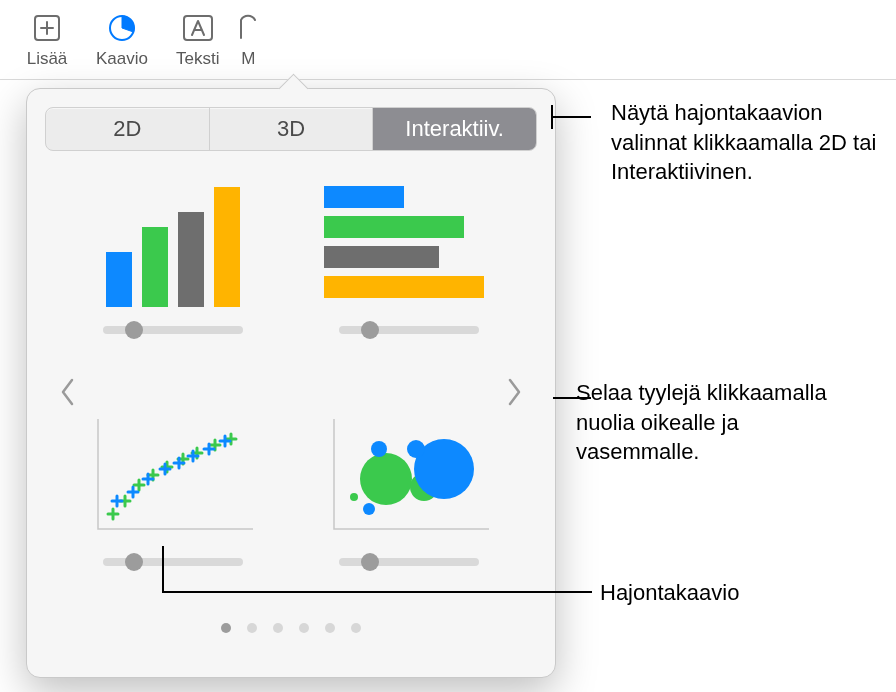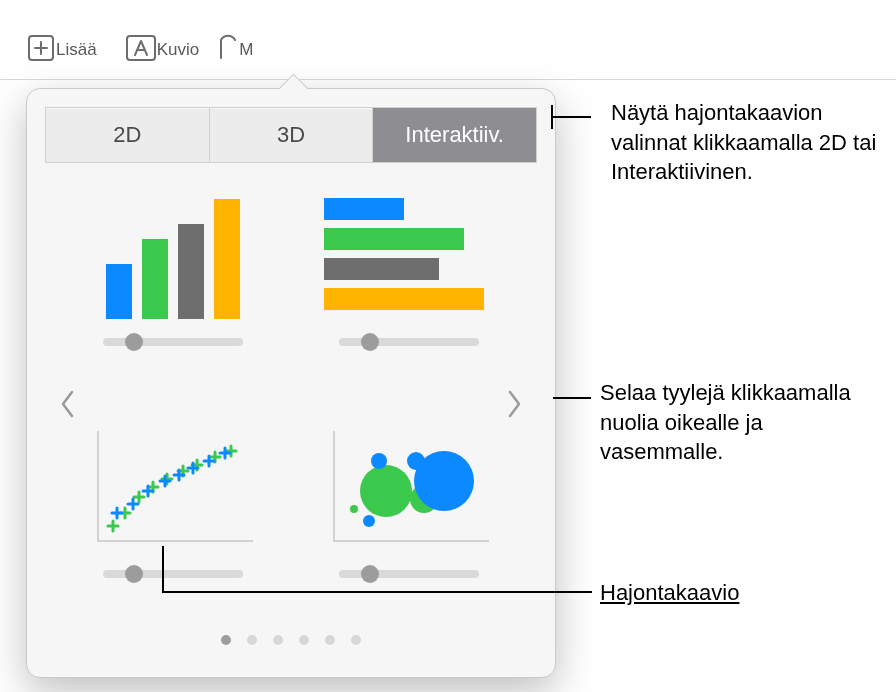--- a/index.html
+++ b/index.html
@@ -16,21 +16,21 @@
   .toolbar {
     display: flex;
     align-items: flex-end;
     padding: 6px 12px 4px 12px;
     border-bottom: 1px solid #d9d9d9;
     height: 80px;
     gap: 0;
   }
   .tb-item {
     display: flex;
-    flex-direction: row;
+    flex-direction: column;
     align-items: center;
     justify-content: flex-end;
     padding: 0 14px 6px 14px;
     cursor: default;
     font-size: 17px;
     color: #595959;
     min-width: 70px;
   }
   .tb-item .tb-icon {
     margin-bottom: 4px;
@@ -66,23 +66,23 @@
     background: #f6f6f6;
     border-left: 1px solid #c9c9c9;
     border-top: 1px solid #c9c9c9;
     transform: rotate(45deg);
   }
 
   .segmented {
     display: flex;
     background: #ececec;
     border: 1px solid #d0d0d0;
-    border-radius: 0;
+    border-radius: 8px;
     overflow: hidden;
-    height: 56px;
+    height: 44px;
     box-shadow: inset 0 1px 0 rgba(255,255,255,.5);
   }
   .segmented .seg {
     flex: 1;
     display: flex;
     align-items: center;
     justify-content: center;
     font-size: 22px;
     color: #4a4a4a;
     border-right: 1px solid #d0d0d0;
@@ -188,28 +188,37 @@
 <div class="toolbar">
   <div class="tb-item">
     <span class="tb-icon">
       <svg width="30" height="30" viewBox="0 0 30 30">
           <rect x="3" y="3" width="24" height="24" rx="3" fill="none" stroke="#6d6d6d" stroke-width="2"></rect>
           <path d="M15 9v12M9 15h12" stroke="#6d6d6d" stroke-width="2" stroke-linecap="round"></path>
         </svg>
     </span>
     <span>Lisää</span>
   </div>
+  <div class="tb-item focal">
+    <span class="tb-icon">
+      <svg width="30" height="30" viewBox="0 0 30 30">
+          <circle cx="15" cy="15" r="12" fill="none" stroke="#007aff" stroke-width="2"></circle>
+          <path class="fillit" d="M15 15 L15 3 A12 12 0 0 1 26.4 19 Z" fill="#007aff"></path>
+        </svg>
+    </span>
+    <span>Kaavio</span>
+  </div>
   <div class="tb-item">
     <span class="tb-icon">
       <svg width="32" height="28" viewBox="0 0 32 28">
           <rect x="2" y="2" width="28" height="24" rx="3" fill="none" stroke="#6d6d6d" stroke-width="2"></rect>
           <path d="M10 21 L16 7 L22 21 M12 16 h8" stroke="#6d6d6d" stroke-width="2" fill="none" stroke-linecap="round" stroke-linejoin="round"></path>
         </svg>
     </span>
-    <span>Kuvio</span>
+    <span>Teksti</span>
   </div>
   <div class="tb-item" style="min-width:30px;padding:0 4px 6px 4px">
     <span class="tb-icon">
       <svg width="22" height="28" viewBox="0 0 22 28">
           <path d="M4 24 V6 a8 8 0 0 1 14 0" fill="none" stroke="#6d6d6d" stroke-width="2" stroke-linecap="round"></path>
         </svg>
     </span>
     <span>M</span>
   </div>
 </div>
@@ -330,14 +339,14 @@
 
 <div class="callout-line" style="left:551px; top:116px; width:40px; height:1.5px;"></div>
 <div class="callout-line" style="left:551px; top:105px; width:1.5px; height:24px;"></div>
 
 <div class="callout-line" style="left:553px; top:397px; width:38px; height:1.5px;"></div>
 
 <div class="callout-line" style="left:162px; top:546px; width:1.5px; height:46px;"></div>
 <div class="callout-line" style="left:162px; top:591px; width:430px; height:1.5px;"></div>
 
 <div class="callout" style="left:611px; top:98px; width:290px;">Näytä hajontakaavion valinnat klikkaamalla 2D tai Interaktiivinen.</div>
-<div class="callout" style="left:600px; top:378px; width:260px;">Selaa tyylejä klikkaamalla nuolia oikealle ja vasemmalle.</div>
-<div class="callout" style="left:600px; top:578px;text-decoration:underline;">Hajontakaavio</div>
+<div class="callout" style="left:576px; top:378px; width:260px;">Selaa tyylejä klikkaamalla nuolia oikealle ja vasemmalle.</div>
+<div class="callout" style="left:600px; top:578px;">Hajontakaavio</div>
 
 </body></html>

